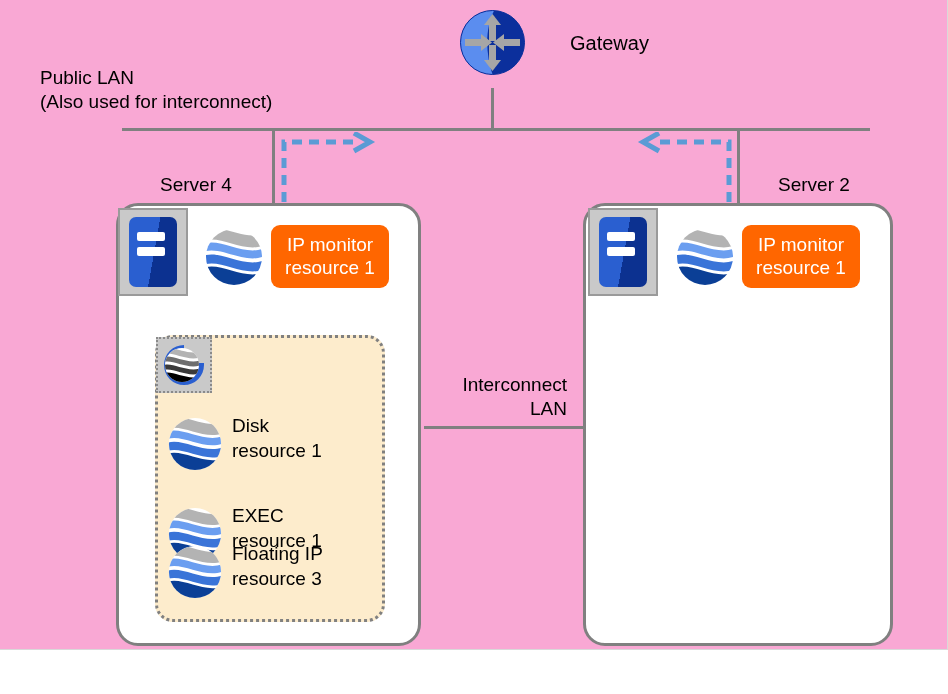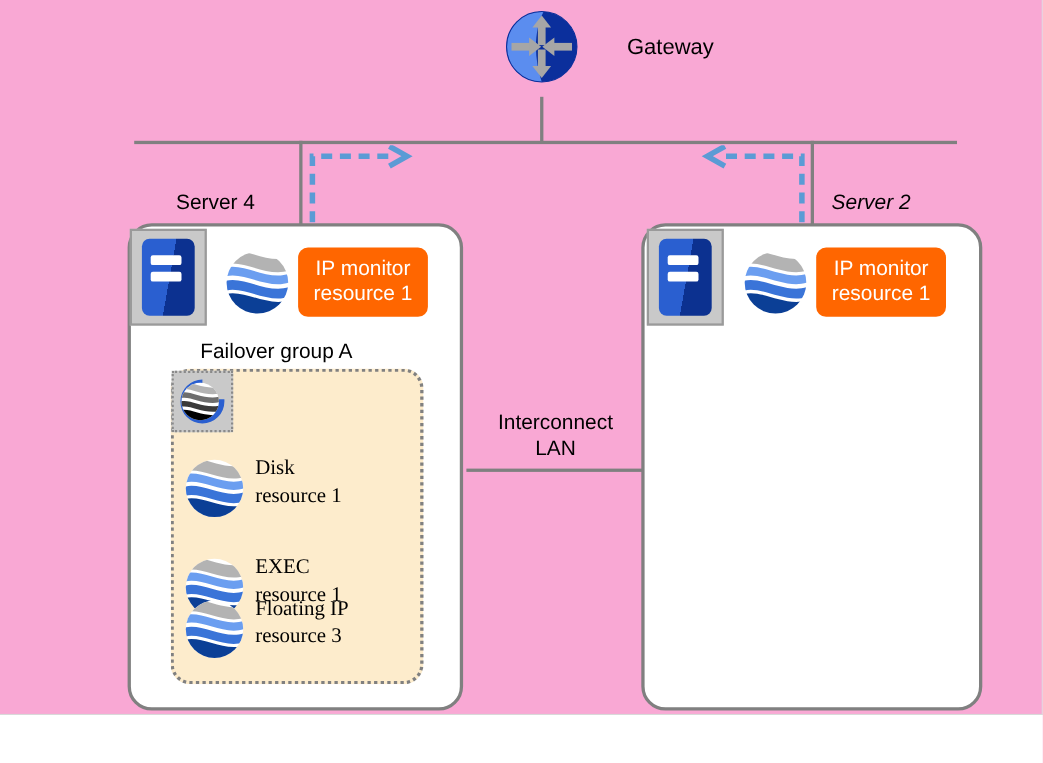--- a/index.html
+++ b/index.html
@@ -40,23 +40,23 @@
     color: #000000;
     font-size: 19px;
     line-height: 24px;
     white-space: pre;
   }
   .label.center { text-align: center; }
 
   #public-lan-label { left: 40px; top: 66px; }
   #gateway-label    { left: 570px; top: 31px; font-size: 20px; }
   #server1-label    { left: 160px; top: 173px; }
-  #server2-label    { left: 756px; top: 173px; font-style: italic; }
+  #server2-label    { left: 778px; top: 173px; }
   #failover-label   { left: 182px; top: 308px; }
-  #interconnect-label { left: 425px; top: 373px; width: 160px; text-align: center; }
+  #interconnect-label { left: 407px; top: 373px; width: 160px; text-align: right; }
 
   
   .hline {
     position: absolute;
     background: #808080;
     height: 3px;
   }
   .vline {
     position: absolute;
     background: #808080;
@@ -182,21 +182,20 @@
     height: 54px;
   }
   .resource-row .rtext {
     position: absolute;
     left: 64px;
     top: 0;
     font-size: 19px;
     line-height: 25px;
     color: #000000;
     white-space: pre;
-    font-family: Liberation Serif, serif;
   }
   #res-0 { top: 413px; }
   #res-1 { top: 503px; }
   #res-2 { top: 541px; }
 
   
   .flow-arrow {
     position: absolute;
   }
 </style>
@@ -234,20 +233,22 @@
         <rect x="6" y="30" width="20" height="7"></rect>
         <polygon points="33,33.5 22,25 22,42"></polygon>
 
         <rect x="41" y="30" width="20" height="7"></rect>
         <polygon points="34,33.5 45,25 45,42"></polygon>
       </g>
     </svg>
   </div>
   <div class="label" id="gateway-label">Gateway</div>
 
+  <div class="label" id="public-lan-label">Public LAN
+(Also used for interconnect)</div>
 
   <div class="flow-arrow" style="left:278px; top:132px; width:100px; height:72px;">
     <svg width="100" height="72" viewBox="0 0 100 72">
       <path d="M6,70 L6,10 L80,10" fill="none" stroke="#5b9bd5" stroke-width="5" stroke-dasharray="10,7"></path>
       <polyline points="76,1 92,10 76,19" fill="none" stroke="#5b9bd5" stroke-width="5" stroke-linecap="butt"></polyline>
     </svg>
   </div>
   <div class="flow-arrow" style="left:635px; top:132px; width:100px; height:72px;">
     <svg width="100" height="72" viewBox="0 0 100 72">
       <path d="M94,70 L94,10 L20,10" fill="none" stroke="#5b9bd5" stroke-width="5" stroke-dasharray="10,7"></path>
@@ -278,21 +279,20 @@
         <path d="M-4,17 C14,7 40,31 62,19 L62,27 C40,39 14,15 -4,25 Z" fill="#6b9ef0"></path>
         <path d="M-4,29 C14,19 40,43 62,31 L62,40 C40,52 14,28 -4,38 Z" fill="#3a74d8"></path>
         <path d="M-4,41 C14,31 40,55 62,43 L62,62 L-4,62 Z" fill="#0b3f96"></path>
       </g>
     </svg>
   </div>
 
   <div class="badge" id="s1-badge">IP monitor
 resource 1</div>
 
-  <div class="label" id="failover-label">Failover group A</div>
   <div id="failover-group"></div>
 
   <div id="group-icon">
     <svg width="52" height="52" viewBox="0 0 52 52">
       <defs>
         <clipPath id="ggc">
             <circle cx="24" cy="26" r="17"></circle>
           </clipPath>
       </defs>
       <path d="M26,6 A20,20 0 1 0 46,26 L46,24 L30,24 L30,31 L38,31 A13,13 0 1 1 26,13 Z" fill="#2a5fd0" transform="translate(0,0)"></path>

